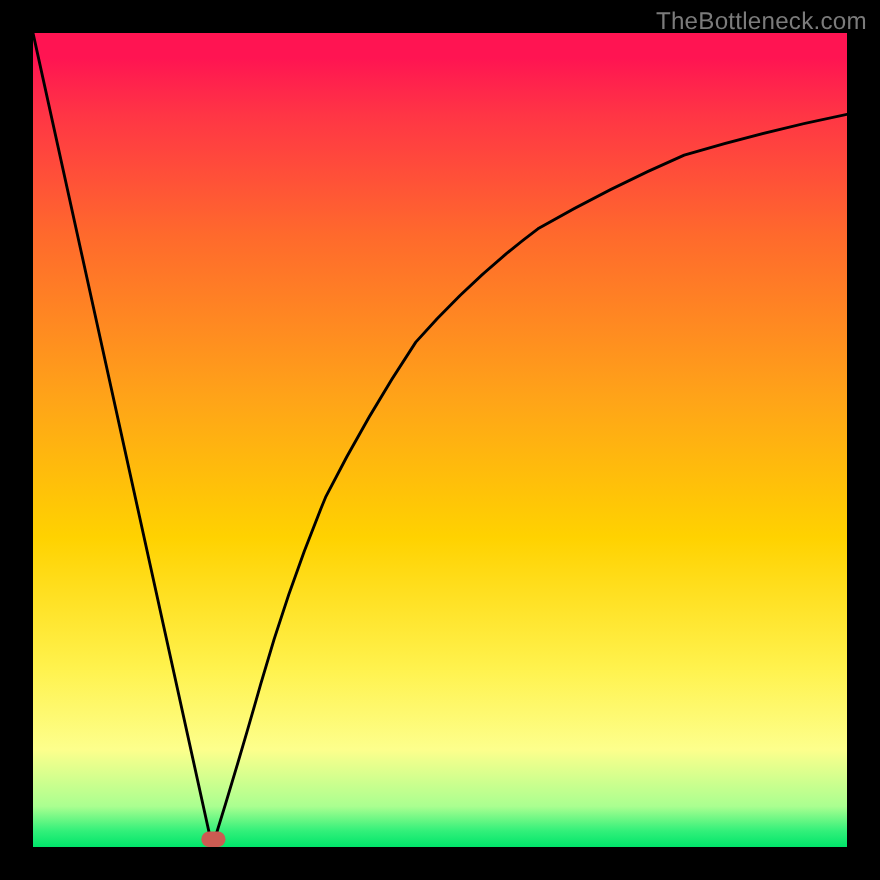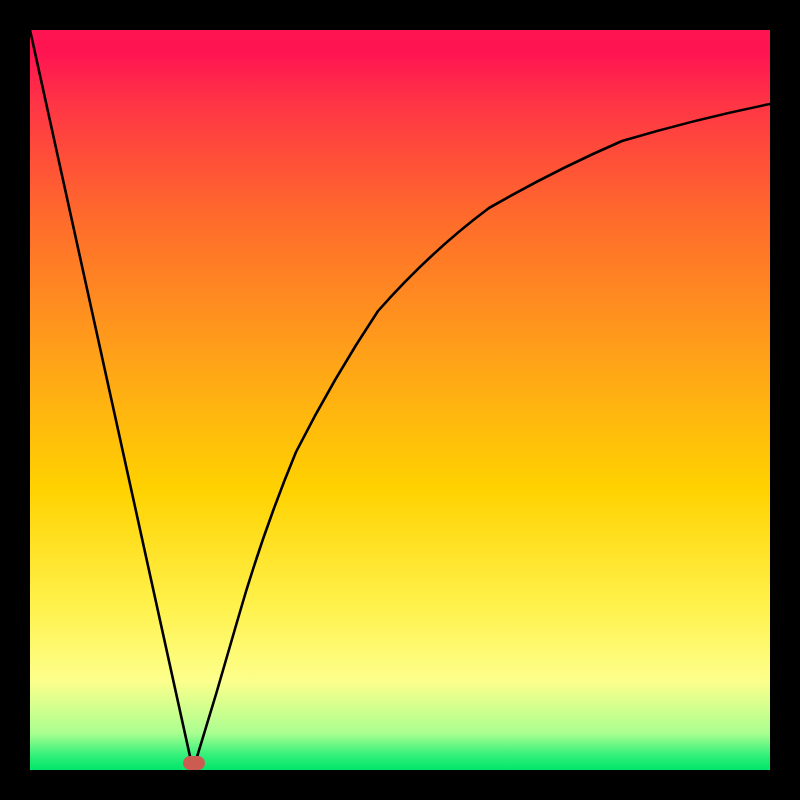--- a/index.html
+++ b/index.html
@@ -75,13 +75,14 @@
              Q 186 666 207 592
              Q 232 504 266 422
              Q 304 347 348 281
              Q 400 222 459 178
              Q 525 140 592 111
              Q 666 89 740 74" fill="none" stroke="#000" stroke-width="2.6" stroke-linecap="round"></path>
   </svg>
 
   <div class="marker" style="left:183px; top:756px;"></div>
 
+  <div class="watermark">TheBottleneck.com</div>
 </div>
 
 </body></html>

